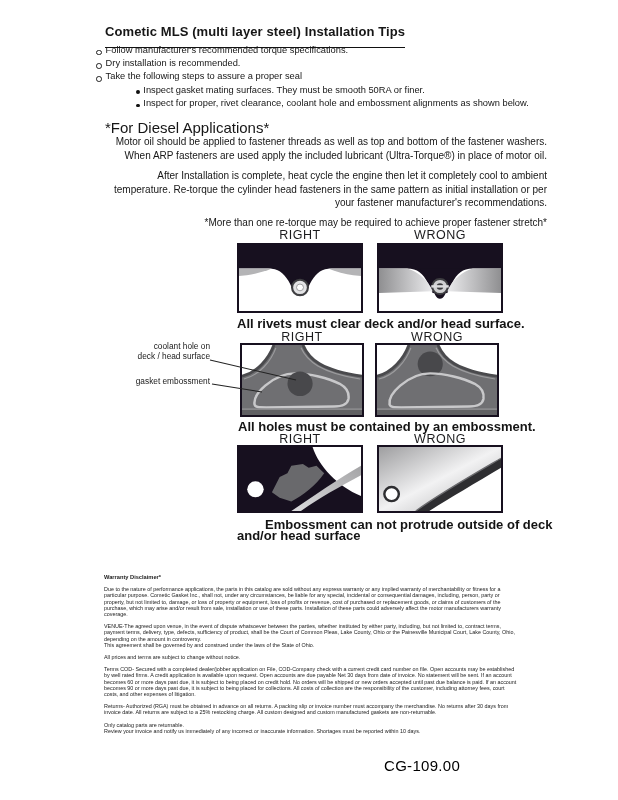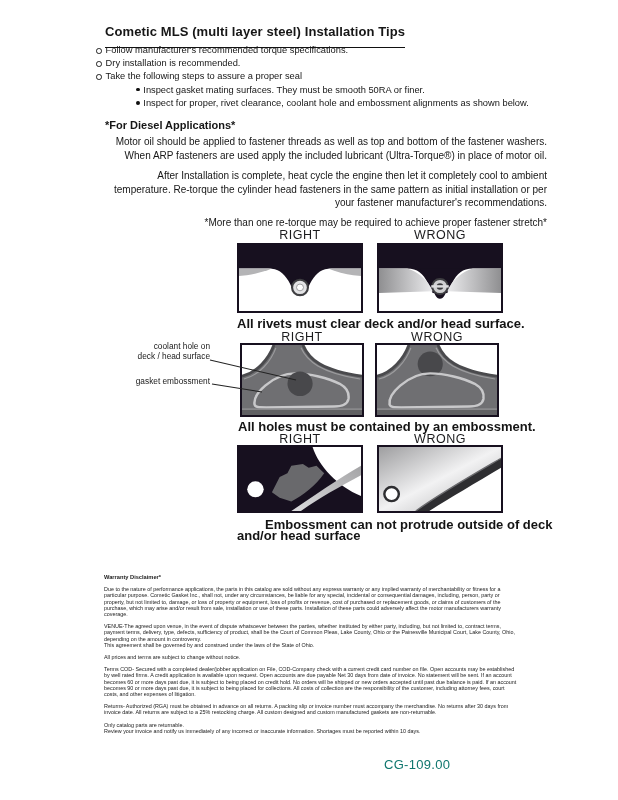--- a/index.html
+++ b/index.html
@@ -7,42 +7,42 @@
     position:relative;width:618px;height:800px;background:#ffffff;
     font-family:"Liberation Sans","DejaVu Sans",sans-serif;color:#161616;
     overflow:hidden;margin:0 auto;
   }
   .abs{position:absolute;}
   .title{
     font-size:13px;font-weight:bold;border-bottom:1.6px solid #111;
     padding-bottom:8px;display:inline-block;letter-spacing:0.1px;
   }
   .tips{font-size:9.3px;line-height:13.2px;}
-  .tip-row{display:flex;align-items:flex-start;}
+  .tip-row{display:flex;align-items:center;}
   .ring{
     width:3.6px;height:3.6px;border:1px solid #222;border-radius:50%;
     display:inline-block;margin:4px 4px 0 0;flex:0 0 auto;
   }
   .dot{
     width:3.8px;height:3.8px;background:#111;border-radius:50%;
     display:inline-block;margin:4px 3.5px 0 0;flex:0 0 auto;
   }
   .sub{margin-left:40px;}
-  .diesel-h{font-size:11px;font-weight:bold;}
+  .diesel-h{font-size:15px;font-weight:normal;}
   .body-p{font-size:10px;line-height:13.6px;width:442px;text-align:right;}
   .fig-label{font-size:12.5px;color:#1b1b1d;text-align:center;letter-spacing:0.5px;}
   .fig-caption{font-size:13px;font-weight:bold;color:#141414;}
   .panel{position:absolute;border:2.4px solid var(--ink);box-sizing:border-box;background:#fff;}
   .panel svg{display:block;width:100%;height:100%;}
   .side-label{font-size:8.3px;color:#1a1a1a;text-align:right;line-height:9.6px;}
   .warranty{width:414px;font-size:5.4px;line-height:6.2px;color:#222;}
   .warranty .w-h{font-size:5.7px;font-weight:bold;margin:0 0 6px 0;}
   .warranty p{margin:0 0 6px 0;}
   .warranty p.tight{margin-bottom:0;}
-  .doc-code{font-size:13px;color:#0f766e;letter-spacing:0.3px;}
+  .doc-code{font-size:15px;color:#000000;letter-spacing:0.3px;}
 </style>
 </head>
 <body>
 
 <div class="page">
 
   <div class="abs" style="left:105px;top:22px;">
     <span class="title">Cometic MLS (multi layer steel) Installation Tips</span>
   </div>
 

